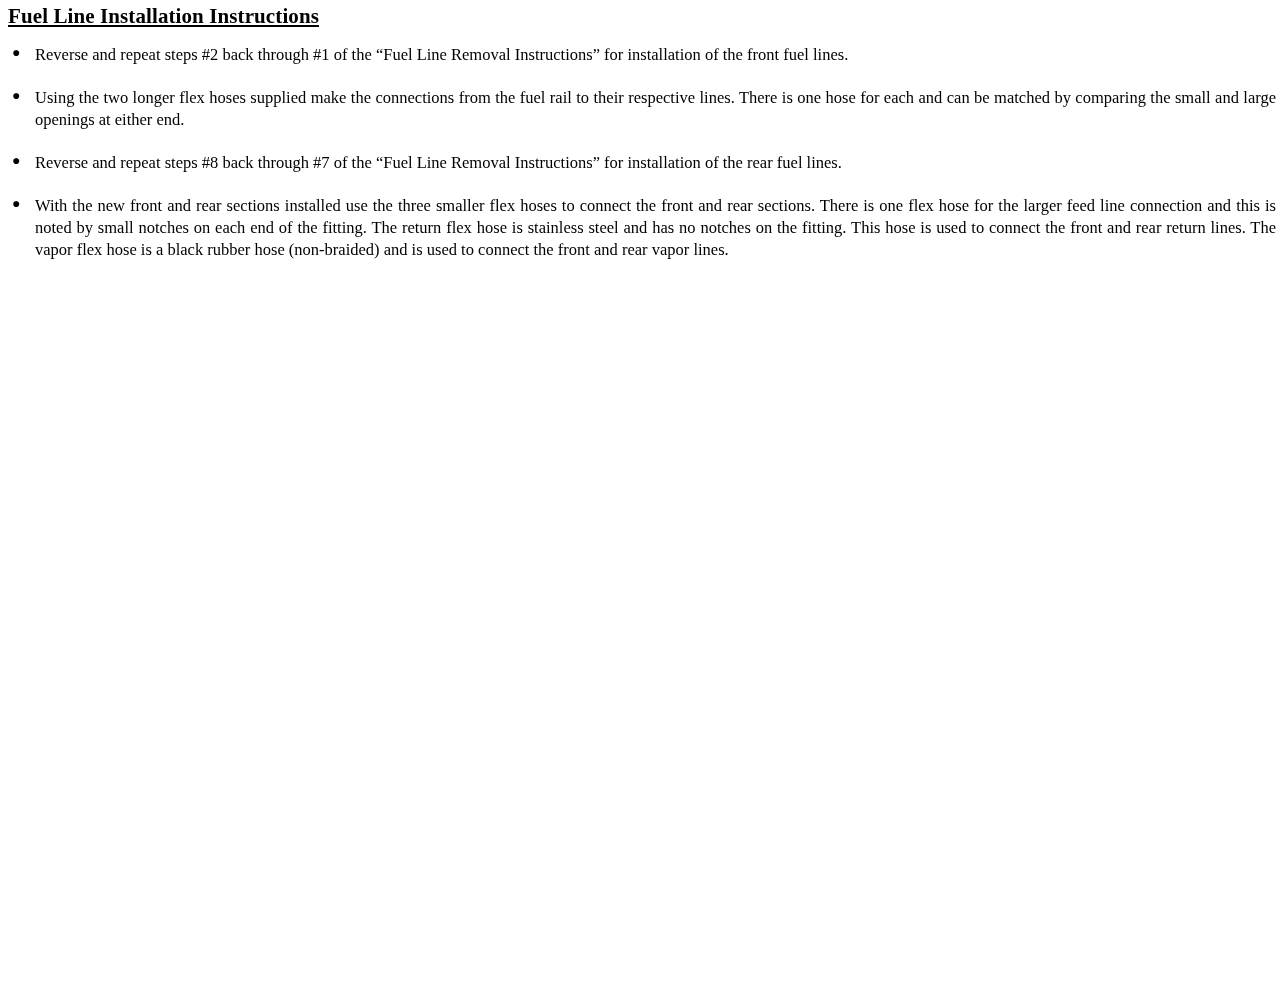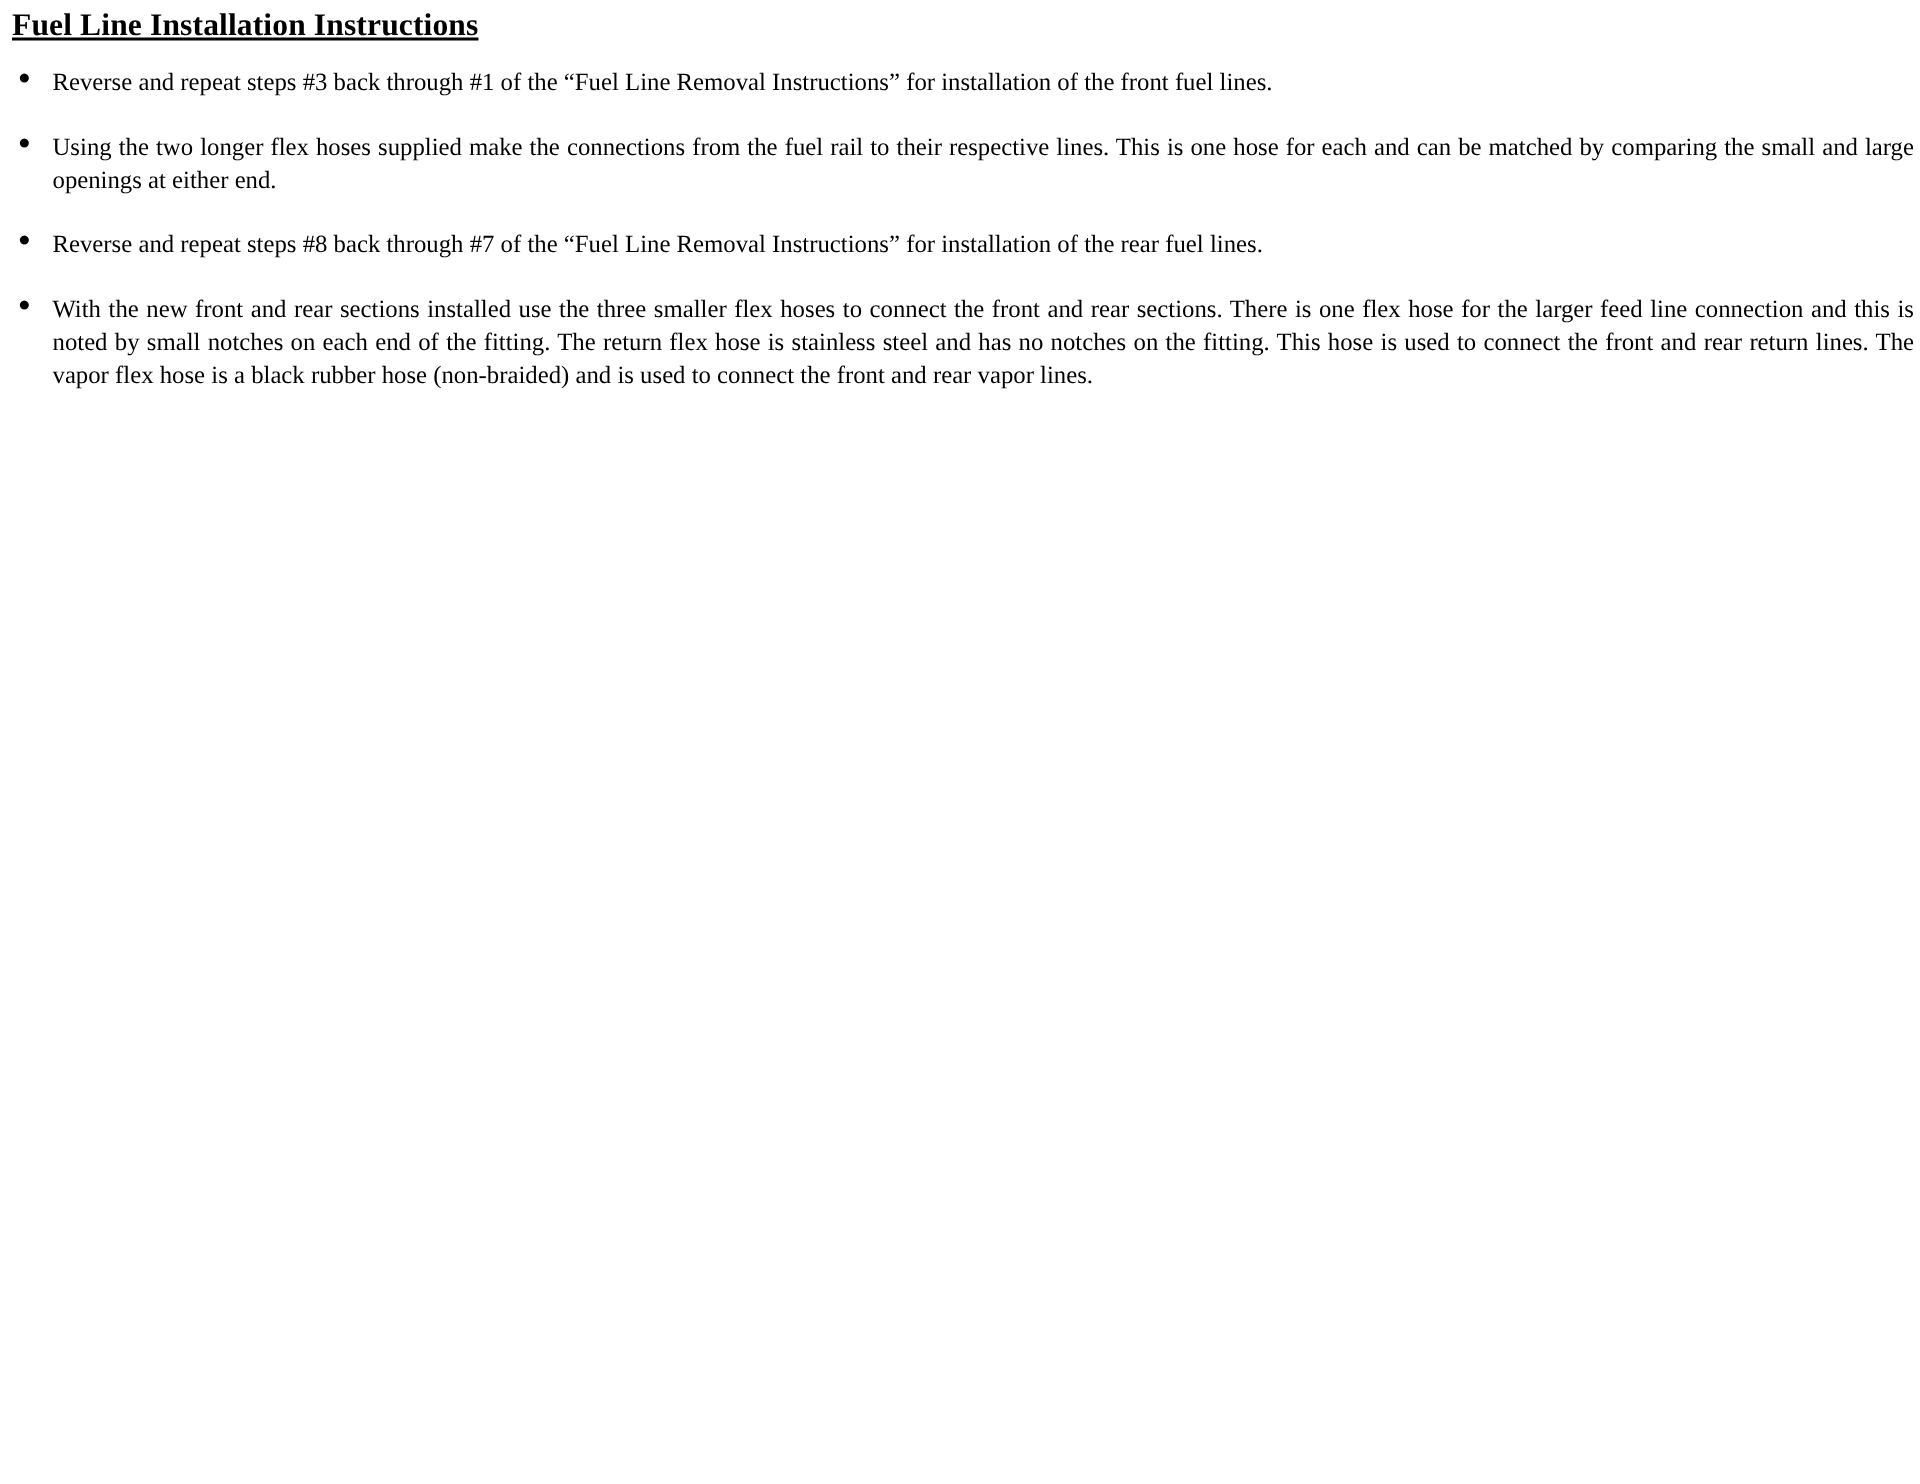--- a/index.html
+++ b/index.html
@@ -64,26 +64,26 @@
 <body>
 
 <div class="page">
 
   <h1 class="doc-title">Fuel Line Installation Instructions</h1>
 
   <ul class="bullet-list">
 
     <li class="bullet-item gap-1">
       <span class="marker">●</span>
-      <span class="text">Reverse and repeat steps #3 back through #1 of the “Fuel Line Removal Instructions” for installation of the front fuel lines.</span>
+      <span class="text">Reverse and repeat steps #2 back through #1 of the “Fuel Line Removal Instructions” for installation of the front fuel lines.</span>
     </li>
 
     <li class="bullet-item gap-2">
       <span class="marker">●</span>
-      <span class="text">Using the two longer flex hoses supplied make the connections from the fuel rail to their respective lines.  This is one hose for each and can be matched by comparing the small and large openings at either end.</span>
+      <span class="text">Using the two longer flex hoses supplied make the connections from the fuel rail to their respective lines.  There is one hose for each and can be matched by comparing the small and large openings at either end.</span>
     </li>
 
     <li class="bullet-item gap-3">
       <span class="marker">●</span>
       <span class="text">Reverse and repeat steps #8 back through #7 of the “Fuel Line Removal Instructions” for installation of the rear fuel lines.</span>
     </li>
 
     <li class="bullet-item gap-4">
       <span class="marker">●</span>
       <span class="text">With the new front and rear sections installed use the three smaller flex hoses to connect the front and rear sections.  There is one flex hose for the larger feed line connection and this is noted by small notches on each end of the fitting.  The return flex hose is stainless steel and has no notches on the fitting.  This hose is used to connect the front and rear return lines.  The vapor flex hose is a black rubber hose (non-braided) and is used to connect the front and rear vapor lines.</span>

